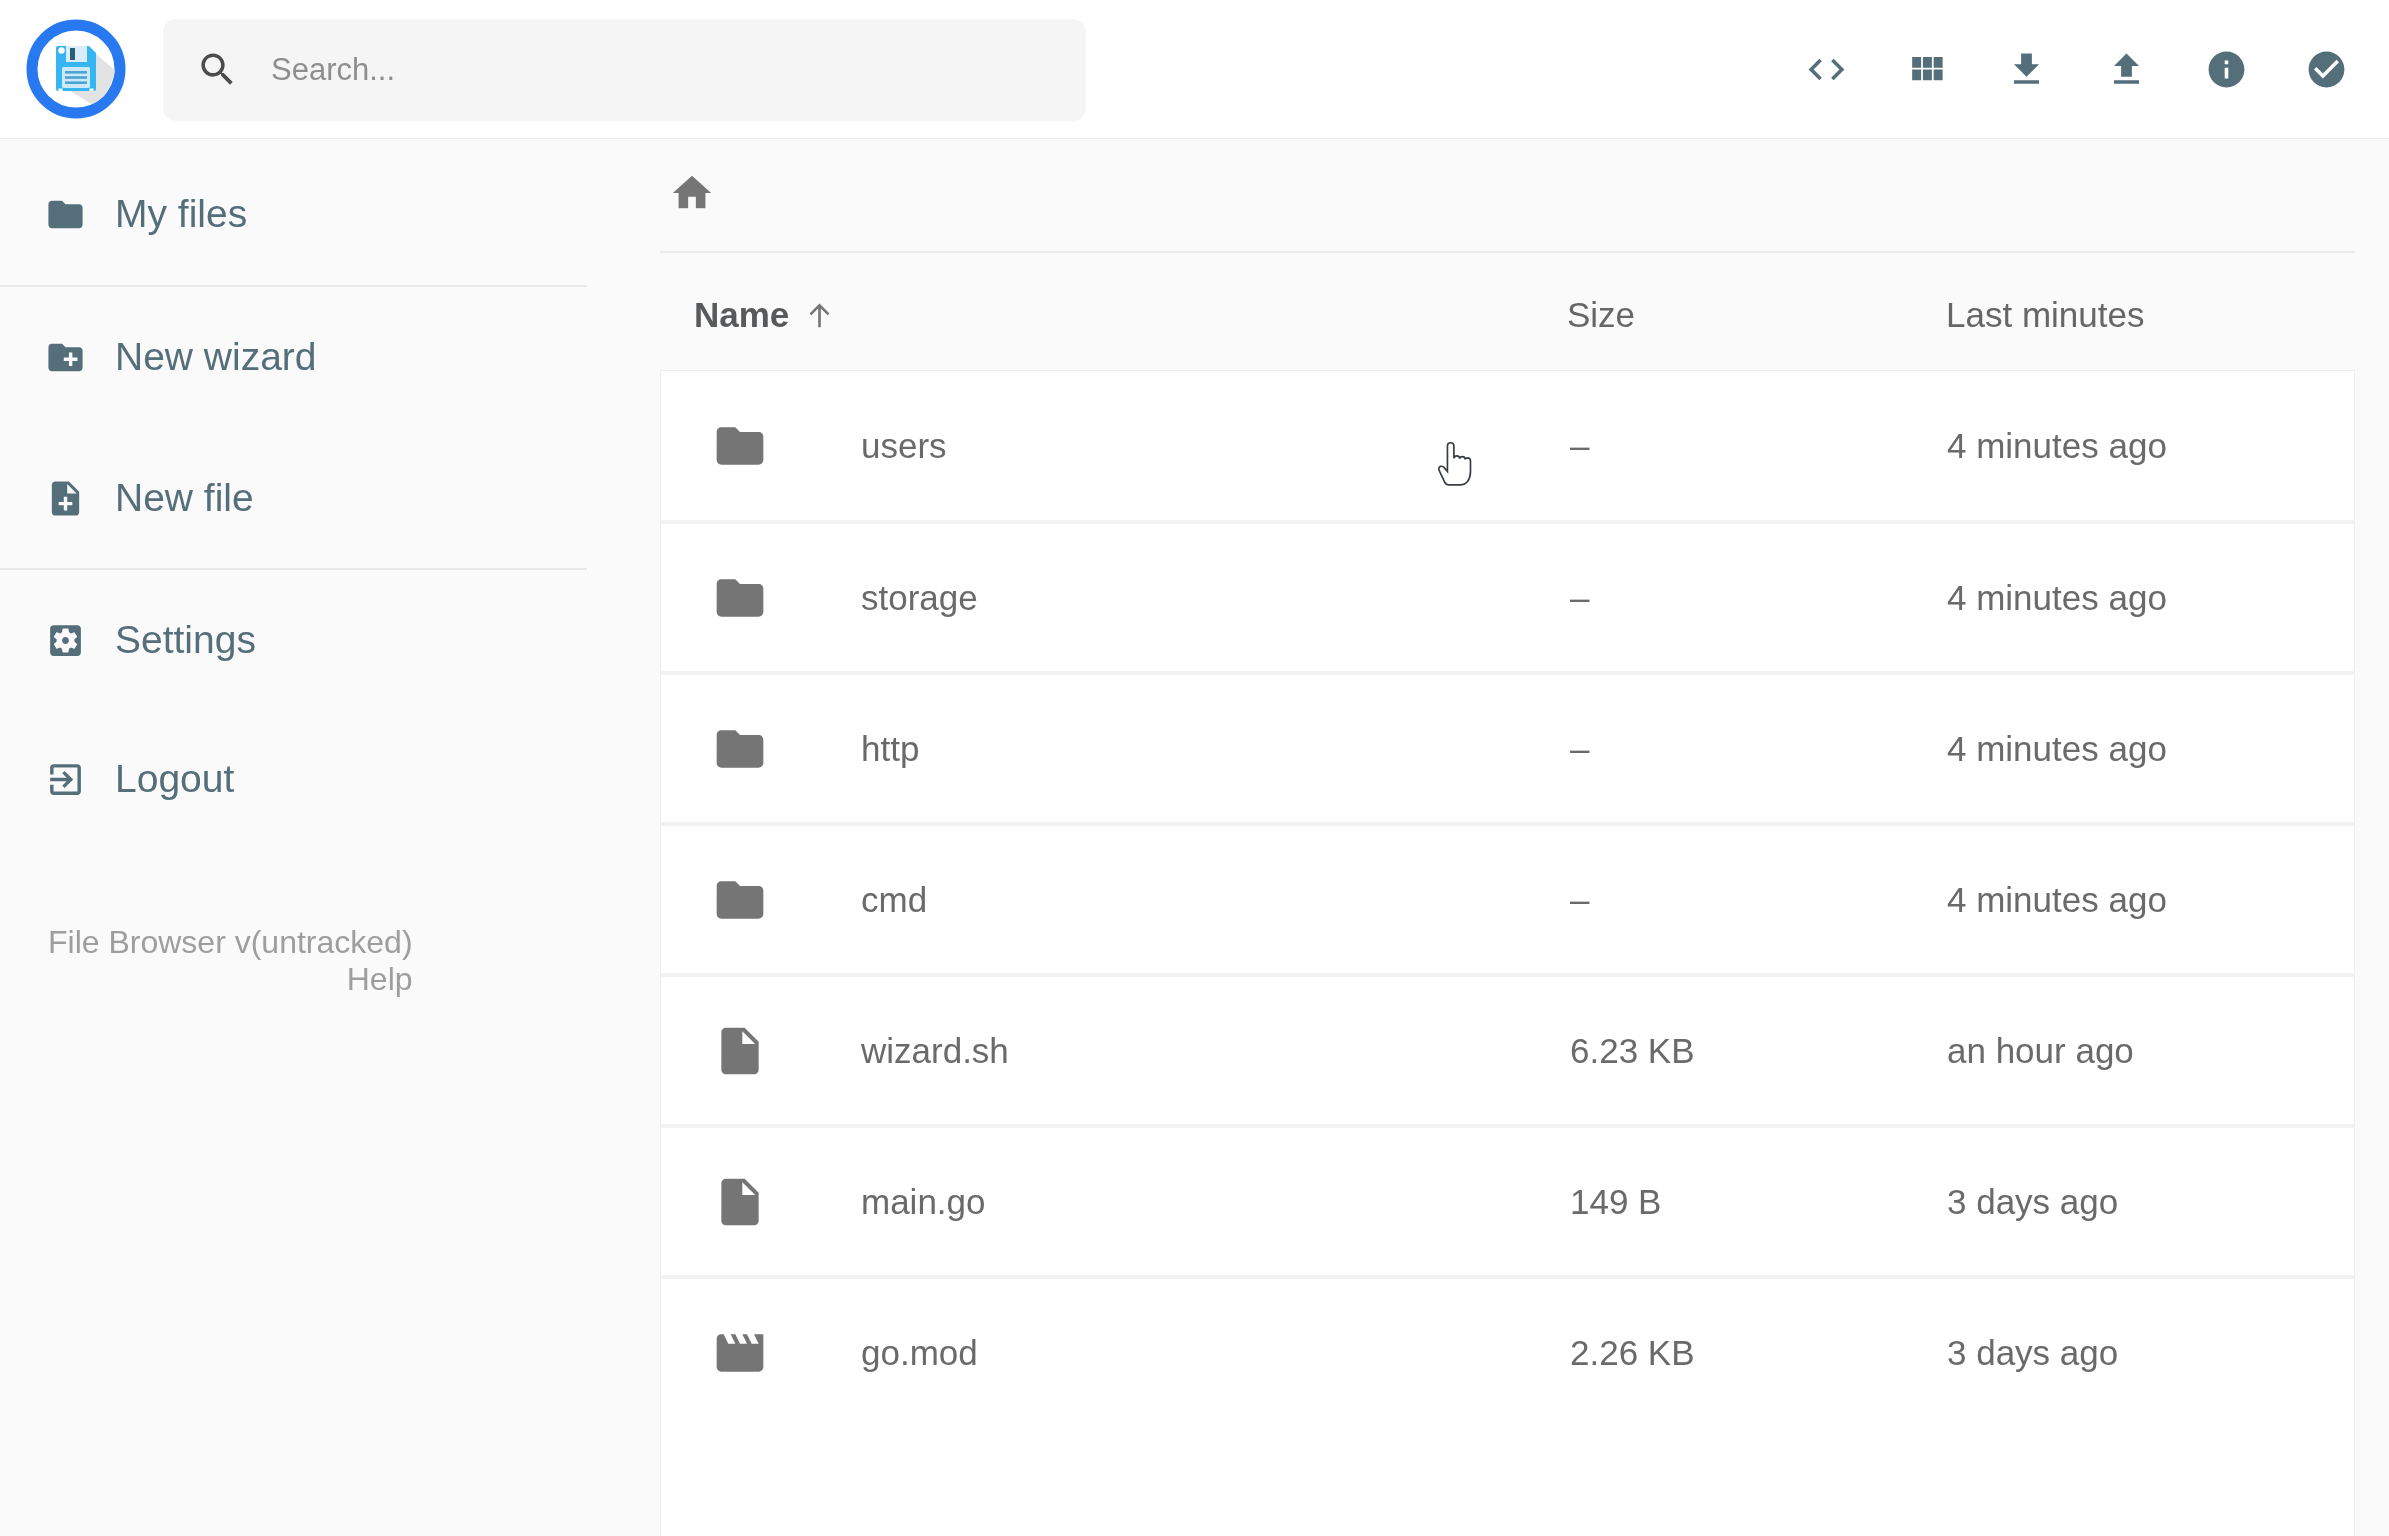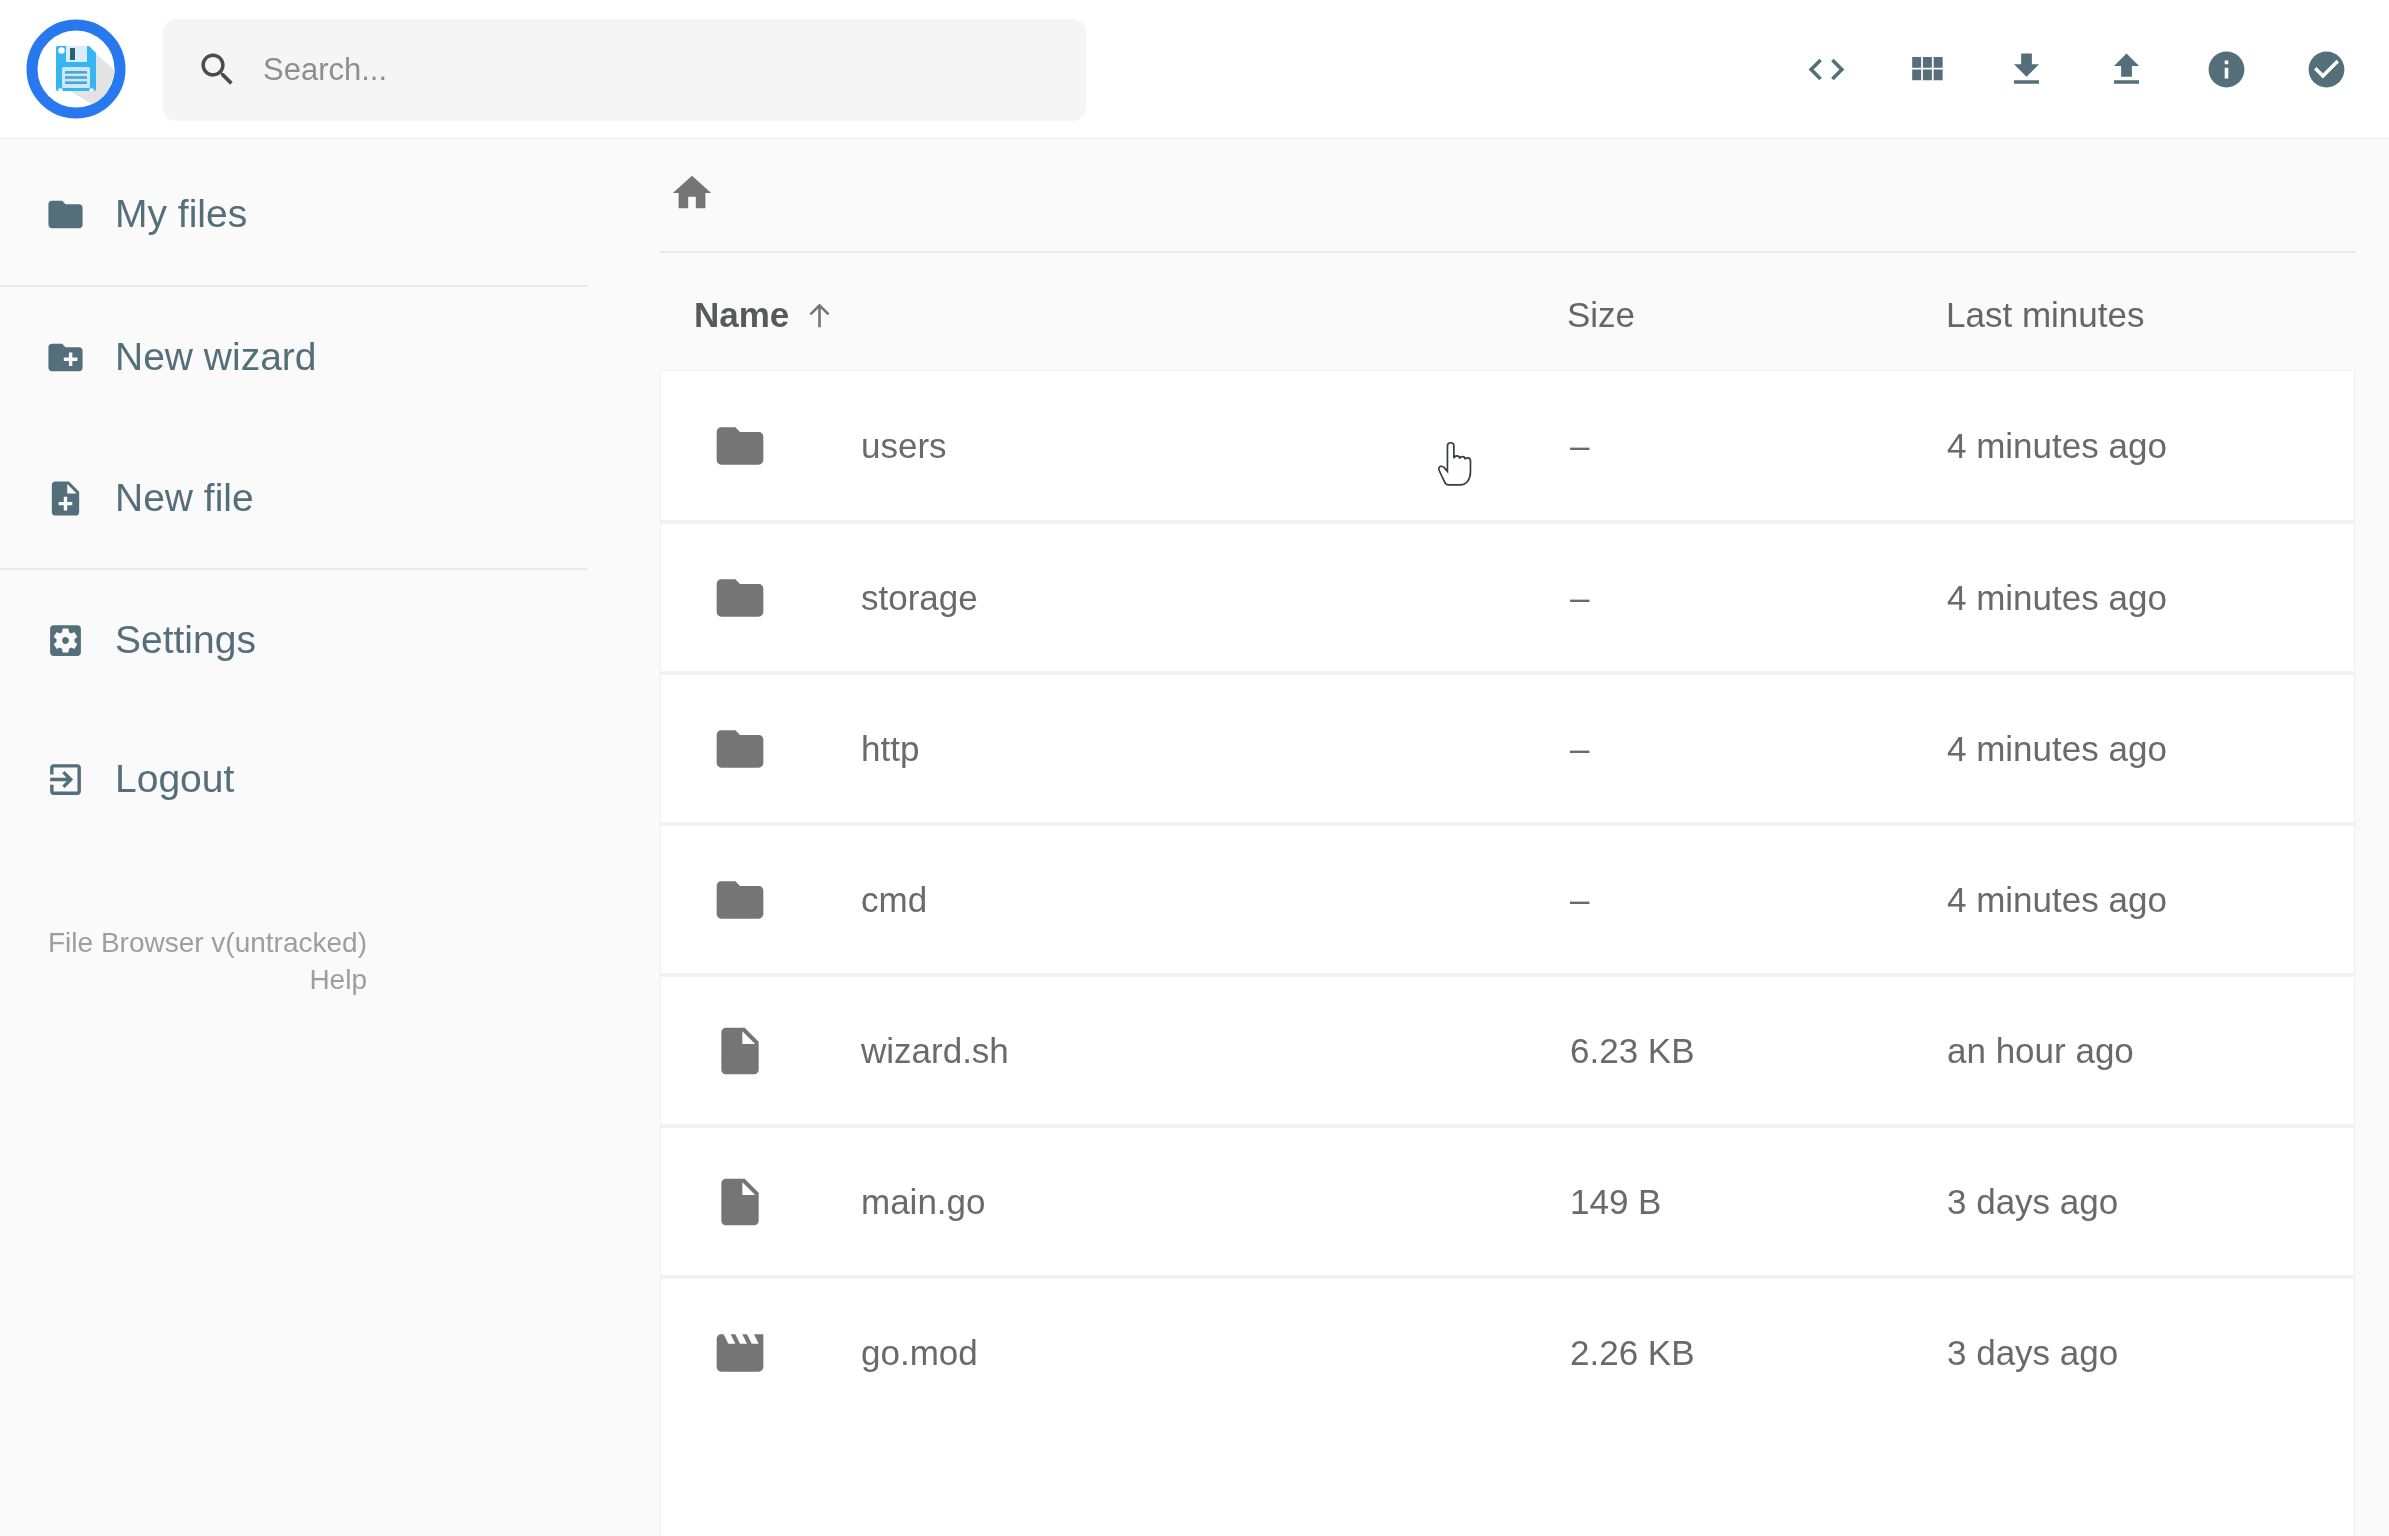--- a/index.html
+++ b/index.html
@@ -17,21 +17,21 @@
   .header {
     position:absolute; left:0; top:0; width:2389px; height:139px;
     background:#ffffff; border-bottom:0.9px solid #ededed;
   }
   .logo {
     position:absolute; left:26px; top:18.5px; width:100px; height:100px;
   }
   .search {
     position:absolute; left:163px; top:18.5px; width:923px; height:102px;
     background:#f5f5f5; border-radius:13px;
-    display:flex; align-items:center;
+    display:flex; align-items:center;gap:8px;
   }
   .search .mag { width:43px; height:43px; margin-left:33px; color:#4c4c4c; flex:0 0 auto; }
   .search input {
     border:none; outline:none; background:transparent;
     font-family:"Liberation Sans", sans-serif;
     font-size:31px; color:#5f5f5f; margin-left:24px; width:759px;
   }
   .search input::placeholder { color:#8e8e8e; opacity:1; }
   .toolbar {
     position:absolute; right:41px; top:0; height:139px;
@@ -44,21 +44,21 @@
   .sidebar { position:absolute; left:0; top:139px; width:587px; height:1397px;text-align:right; }
   .side-item {
     position:absolute; left:0; width:587px; height:56px;
     display:flex; align-items:center; padding-left:45px;
     color:#546e7a; font-size:39px; cursor:pointer;
   }
   .side-item svg { width:41px; height:41px; margin-right:29px; flex:0 0 auto; }
   .side-div { position:absolute; left:0; width:587px; height:1.9px; background:#e9e9e9; }
   .side-footer {
     position:absolute; left:48px; top:785px;
-    font-size:28px; line-height:37px; color:#9e9e9e;
+    font-size:32px; line-height:37px; color:#9e9e9e;
   }
   .side-footer a { display:block; cursor:pointer; }
 
   
   .main { position:absolute; left:660px; top:139px; width:1695px; height:1397px; }
   .home-btn { position:absolute; left:9.3px; top:30.5px; width:46px; height:46px; color:#757575; }
   .home-btn svg { width:46px; height:46px; display:block; }
   .bc-divider { position:absolute; left:0; top:112px; width:1695px; height:1.9px; background:#e9e9e9; }
 
   .cols { position:absolute; left:0; top:152px; width:1695px; height:48px; }

